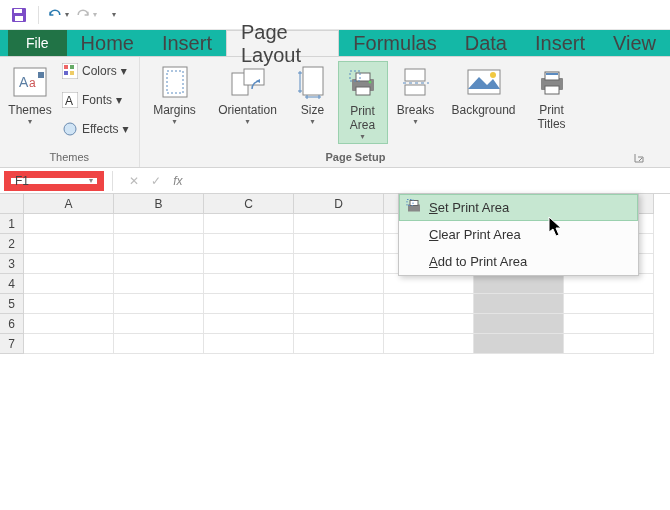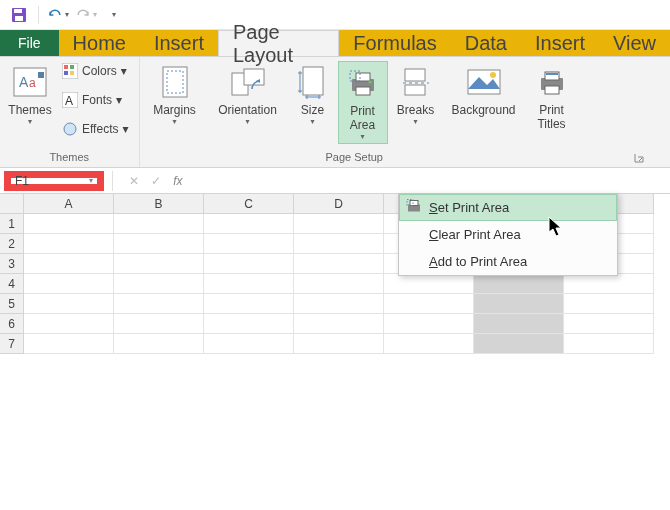--- a/index.html
+++ b/index.html
@@ -1,20 +1,20 @@
 <!DOCTYPE html>
 <html><head>
 <meta charset="utf-8">
 <style>
   * { box-sizing: border-box; margin: 0; padding: 0; font-family: "Segoe UI", Arial, sans-serif; }
   body { background: #fff; font-size: 12px; color: #444; width: 670px; height: 510px; overflow: hidden; position: relative; }
   .qat { height: 30px; background: #fff; display: flex; align-items: center; padding: 0 8px; gap: 6px; border-bottom: 1px solid #e6e6e6; }
   .qat .item { display: flex; align-items: center; justify-content: center; width: 22px; height: 22px; color: #666; }
   .qat .sep { width: 1px; height: 18px; background: #e0e0e0; margin: 0 2px; }
-  .tabs { height: 26px; display: flex; align-items: flex-end; padding-left: 0; background: #eab308; }
+  .tabs { height: 26px; display: flex; align-items: flex-end; padding-left: 8px; background: #14b8a6; }
   .tab-file { background: #217346; color: #fff; padding: 0 18px; height: 26px; display: flex; align-items: center; font-size: 14px; }
   .tab { padding: 0 14px; height: 26px; display: flex; align-items: center; font-size: 20px; color: #444; cursor: pointer; }
   .tab.active { border: 1px solid #d4d4d4; border-bottom: none; background: #f3f3f3; }
   .ribbon { background: #f3f3f3; border-bottom: 1px solid #d4d4d4; display: flex; height: 112px; border-top: 1px solid #d4d4d4; }
   .group { display: flex; flex-direction: column; border-right: 1px solid #e0e0e0; padding: 4px 6px 2px 6px; }
   .group-body { flex: 1; display: flex; align-items: flex-start; gap: 4px; }
   .group-label { text-align: center; font-size: 11px; color: #666; padding: 2px 0; position: relative; }
   .big-btn { display: flex; flex-direction: column; align-items: center; justify-content: flex-start; width: 58px; padding: 2px 4px; cursor: pointer; }
   .big-btn.wider { width: 80px; }
   .big-btn .icon-box { height: 38px; display: flex; align-items: center; justify-content: center; }
@@ -32,21 +32,21 @@
   .col-headers { position: absolute; left: 24px; top: 0; height: 20px; display: flex; }
   .col-h { width: 90px; border-right: 1px solid #d4d4d4; border-bottom: 1px solid #d4d4d4; background: #f0f0f0; text-align: center; font-size: 12px; line-height: 20px; color: #444; }
   .col-h.sel { background: #d6d6d6; border-bottom: 2px solid #217346; }
   .row-headers { position: absolute; left: 0; top: 20px; width: 24px; }
   .row-h { height: 20px; border-bottom: 1px solid #d4d4d4; border-right: 1px solid #d4d4d4; background: #f0f0f0; text-align: center; font-size: 12px; line-height: 20px; color: #444; }
   .cells { position: absolute; left: 24px; top: 20px; }
   .cell-row { display: flex; }
   .cell { width: 90px; height: 20px; border-right: 1px solid #e4e4e4; border-bottom: 1px solid #e4e4e4; background: #fff; }
   .cell.sel { background: #d4d4d4; }
   .cell.active { background: #fff; outline: 2px solid #217346; outline-offset: -1px; }
-  .menu { position: absolute; background: #fcfcfc; border: 1px solid #c6c6c6; box-shadow: 2px 2px 6px rgba(0,0,0,0.2); width: 220px; z-index: 50; }
+  .menu { position: absolute; background: #fcfcfc; border: 1px solid #c6c6c6; box-shadow: 2px 2px 6px rgba(0,0,0,0.2); width: 241px; z-index: 50; }
   .menu-item { padding: 6px 14px 6px 30px; font-size: 13px; color: #333; position: relative; cursor: pointer; }
   .menu-item.hover { background: #c6e7d1; border: 1px solid #9ad0ae; padding: 5px 13px 5px 29px; }
   .menu-item .mi-icon { position: absolute; left: 6px; top: 50%; transform: translateY(-50%); }
   .u { text-decoration: underline; }
   .cursor-arrow { position: absolute; z-index: 60; }
   .launcher { position: absolute; right: 2px; bottom: 2px; width: 10px; height: 10px; }
 </style>
 </head>
 <body>
 
@@ -214,21 +214,21 @@
               <rect x="4" y="10" width="22" height="12" fill="#888" rx="1"></rect>
               <rect x="8" y="4" width="14" height="8" fill="#fff" stroke="#666"></rect>
               <rect x="8" y="18" width="14" height="8" fill="#fff" stroke="#666"></rect>
               <rect x="9" y="5" width="12" height="2" fill="#5b8bc0"></rect>
             </svg>
         </div>
         <div class="lbl" style="white-space:pre;">Print
 Titles</div>
       </div>
     </div>
-    <div class="group-label" style="text-align:left; padding-left:180px;">
+    <div class="group-label" style="text-align:left; padding-left:180px;font-weight:bold;">
       <span>Page Setup</span>
       <svg class="launcher" width="10" height="10" style="right:20px;">
           <path d="M1 1 L1 9 L9 9" stroke="#888" fill="none"></path>
           <path d="M4 4 L9 4 L9 9" stroke="#888" fill="none"></path>
           <path d="M5 8 L8 5" stroke="#888"></path>
         </svg>
     </div>
   </div>
 </div>
 

